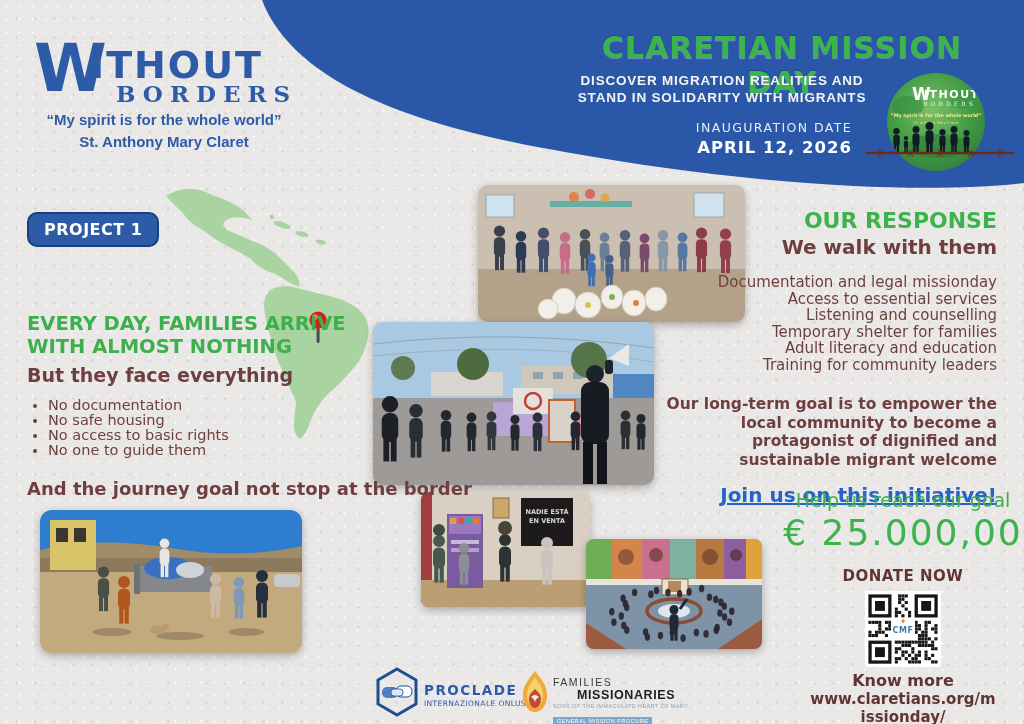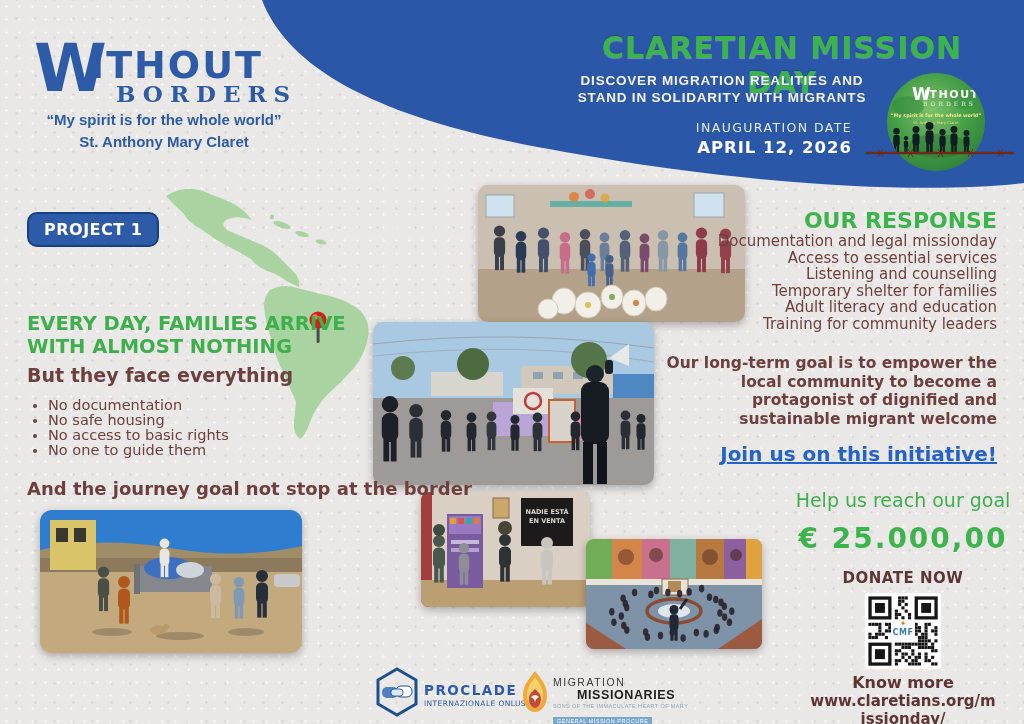--- a/index.html
+++ b/index.html
@@ -61,21 +61,21 @@
   
   .response{left:640px;top:208px;width:357px;text-align:right;z-index:5;}
   .resp-title{font-size:22px;font-weight:bold;color:#3cb44c;}
   .resp-sub{font-size:20px;font-weight:bold;color:#6e3f3f;margin-top:2px;margin-bottom:15px;}
   .resp-item{font-size:15px;color:#6e3f3f;line-height:16.5px;}
   .resp-goal{margin-top:22px;font-size:15.5px;font-weight:bold;color:#6e3f3f;line-height:18.5px;margin-left:12px;}
   .resp-join{margin-top:14px;font-size:20px;font-weight:bold;color:#2463c9;text-decoration:underline;}
 
   .donation{left:783px;top:489px;width:240px;text-align:center;z-index:5;}
   .don-help{font-size:19px;font-weight:500;color:#3db04c;}
-  .don-amount{font-size:28px;font-weight:bold;color:#3cb44c;letter-spacing:2px;margin-top:11px;}
+  .don-amount{font-size:36px;font-weight:normal;color:#3cb44c;letter-spacing:2px;margin-top:1px;}
   .don-now{font-size:15px;font-weight:bold;color:#5f3434;margin-top:14px;letter-spacing:.5px;}
   .qr-wrap{position:relative;width:76px;height:76px;margin:6px auto 0;background:#fff;border-radius:3px;}
   .qr-center{position:absolute;left:50%;top:50%;transform:translate(-50%,-50%);
     background:#fff;width:24px;height:22px;text-align:center;line-height:10px;}
   .qr-flame{color:#e07b2a;font-size:8px;line-height:8px;}
   .qr-cmf{color:#3a7ca8;font-weight:bold;font-size:8px;letter-spacing:.5px;}
   .don-know{font-size:16px;font-weight:bold;color:#5f3434;margin-top:4px;}
   .don-visit{font-size:15px;font-weight:bold;color:#5f3434;margin-top:2px;}
   .don-url{font-size:15px;font-weight:bold;color:#5f3434;width:186px;margin:0 auto;word-break:break-all;line-height:18px;}
 
@@ -397,20 +397,21 @@
         </g>
       <g>
         <use href="#person" x="82" y="64" width="12" height="40" fill="#1f2833"></use>
         <line x1="94" y1="70" x2="101" y2="60" stroke="#1f2833" stroke-width="3"></line>
       </g>
     </svg>
   </div>
 
   <div class="abs response">
     <div class="resp-title">OUR RESPONSE</div>
+    <div class="resp-sub">We walk with them</div>
     <div class="resp-item">Documentation and legal missionday</div>
     <div class="resp-item">Access to essential services</div>
     <div class="resp-item">Listening and counselling</div>
     <div class="resp-item">Temporary shelter for families</div>
     <div class="resp-item">Adult literacy and education</div>
     <div class="resp-item">Training for community leaders</div>
     <div class="resp-goal">Our long-term goal is to empower the local community to become a protagonist of dignified and sustainable migrant welcome</div>
     <div class="resp-join">Join us on this initiative!</div>
   </div>
 
@@ -559,19 +560,19 @@
     <div class="proclade-sub">INTERNAZIONALE ONLUS</div>
   </div>
 
   <svg class="abs cmf-flame" width="28" height="42" viewBox="0 0 28 42">
     <path d="M14,0 C20,8 26,14 26,24 C26,34 21,41 14,41 C7,41 2,34 2,24 C2,14 8,8 14,0 Z" fill="#f0a83c"></path>
     <path d="M14,6 C18,12 22,16 22,24 C22,31 18,37 14,37 C10,37 6,31 6,24 C6,16 10,12 14,6 Z" fill="#f6d06a"></path>
     <path d="M14,18 C17,21 20,23 20,28 C20,33 17,37 14,37 C11,37 8,33 8,28 C8,23 11,21 14,18 Z" fill="#c24a3a"></path>
     <path d="M10,26 q4,-4 8,0 q-4,2 -4,6 q0,-4 -4,-6 Z" fill="#f7efe2"></path>
   </svg>
   <div class="abs cmf-text">
-    <div class="cmf-l1">MIGRATION</div>
+    <div class="cmf-l1">FAMILIES</div>
     <div class="cmf-l2">MISSIONARIES</div>
     <div class="cmf-l3">SONS OF THE IMMACULATE HEART OF MARY</div>
     <div class="cmf-bar">GENERAL MISSION PROCURE</div>
   </div>
 
 </div>
 
 </body></html>

